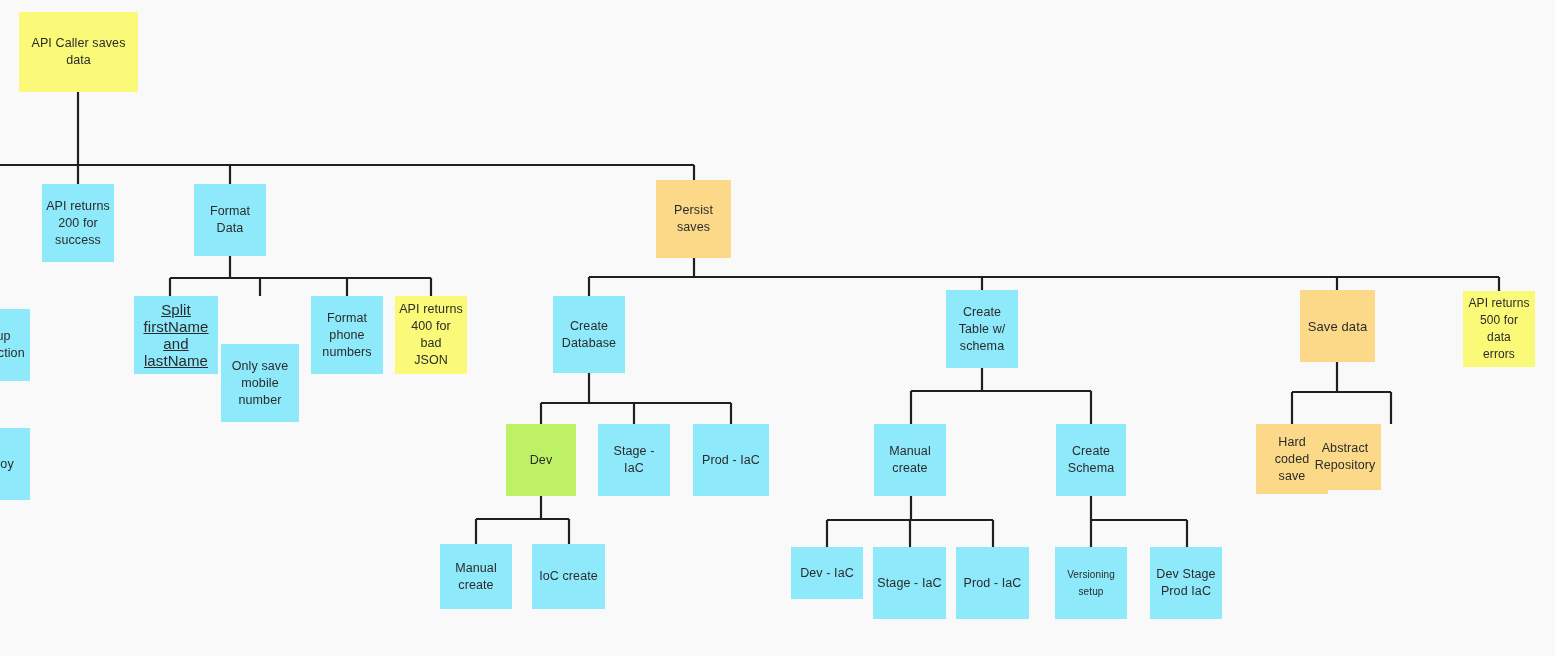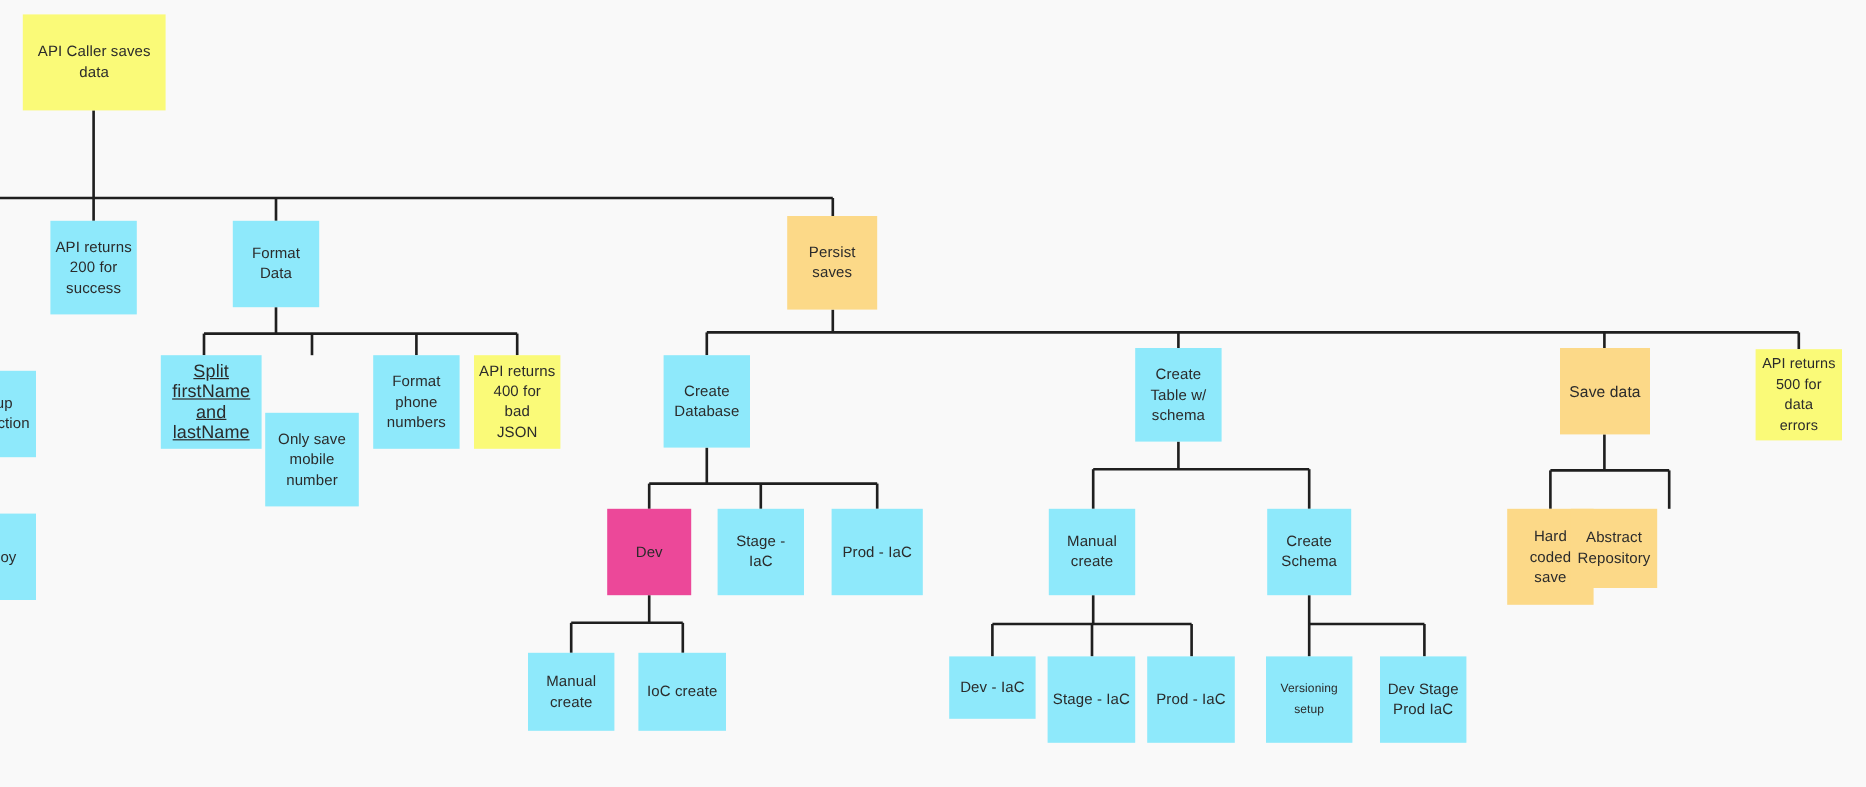--- a/index.html
+++ b/index.html
@@ -132,28 +132,28 @@
 JSON</div>
       <div class="node" style="left: 553px; top: 296px; width: 72px; height: 77px; background: rgb(142, 233, 251); font-size: 12.5px;">Create
 Database</div>
       <div class="node" style="left: 946px; top: 290px; width: 72px; height: 78px; background: rgb(142, 233, 251); font-size: 12.5px;">Create
 Table w/
 schema</div>
       <div class="node" style="left: 1300px; top: 290px; width: 75px; height: 72px; background: rgb(252, 217, 136); font-size: 13px;">Save data</div>
       <div class="node" style="left: 1463px; top: 291px; width: 72px; height: 76px; background: rgb(250, 250, 120); font-size: 12px;">API returns
 500 for data
 errors</div>
-      <div class="node" style="left: 506px; top: 424px; width: 70px; height: 72px; background: #ec4899; font-size: 12.5px;">Dev</div>
+      <div class="node" style="left: 506px; top: 424px; width: 70px; height: 72px; background: #bef264; font-size: 12.5px;">Dev</div>
       <div class="node" style="left: 598px; top: 424px; width: 72px; height: 72px; background: rgb(142, 233, 251); font-size: 12.5px;">Stage - IaC</div>
       <div class="node" style="left: 693px; top: 424px; width: 76px; height: 72px; background: rgb(142, 233, 251); font-size: 12.5px;">Prod - IaC</div>
       <div class="node" style="left: 874px; top: 424px; width: 72px; height: 72px; background: rgb(142, 233, 251); font-size: 12.5px;">Manual
 create</div>
       <div class="node" style="left: 1056px; top: 424px; width: 70px; height: 72px; background: rgb(142, 233, 251); font-size: 12.5px;">Create
 Schema</div>
-      <div class="node" style="left: 1256px; top: 424px; width: 72px; height: 80px; background: rgb(252, 217, 136); font-size: 12.5px;">Hard coded
+      <div class="node" style="left: 1256px; top: 424px; width: 72px; height: 70px; background: rgb(252, 217, 136); font-size: 12.5px;">Hard coded
 save</div>
       <div class="node" style="left: 1309px; top: 424px; width: 72px; height: 66px; background: rgb(252, 217, 136); font-size: 12.5px;">Abstract
 Repository</div>
       <div class="node" style="left: 440px; top: 544px; width: 72px; height: 65px; background: rgb(142, 233, 251); font-size: 12.5px;">Manual
 create</div>
       <div class="node" style="left: 532px; top: 544px; width: 73px; height: 65px; background: rgb(142, 233, 251); font-size: 12.5px;">IoC create</div>
       <div class="node" style="left: 791px; top: 547px; width: 72px; height: 52px; background: rgb(142, 233, 251); font-size: 12.5px;">Dev - IaC</div>
       <div class="node" style="left: 873px; top: 547px; width: 73px; height: 72px; background: rgb(142, 233, 251); font-size: 12.5px;">Stage - IaC</div>
       <div class="node" style="left: 956px; top: 547px; width: 73px; height: 72px; background: rgb(142, 233, 251); font-size: 12.5px;">Prod - IaC</div>
       <div class="node" style="left: 1055px; top: 547px; width: 72px; height: 72px; background: rgb(142, 233, 251); font-size: 10px;">Versioning

